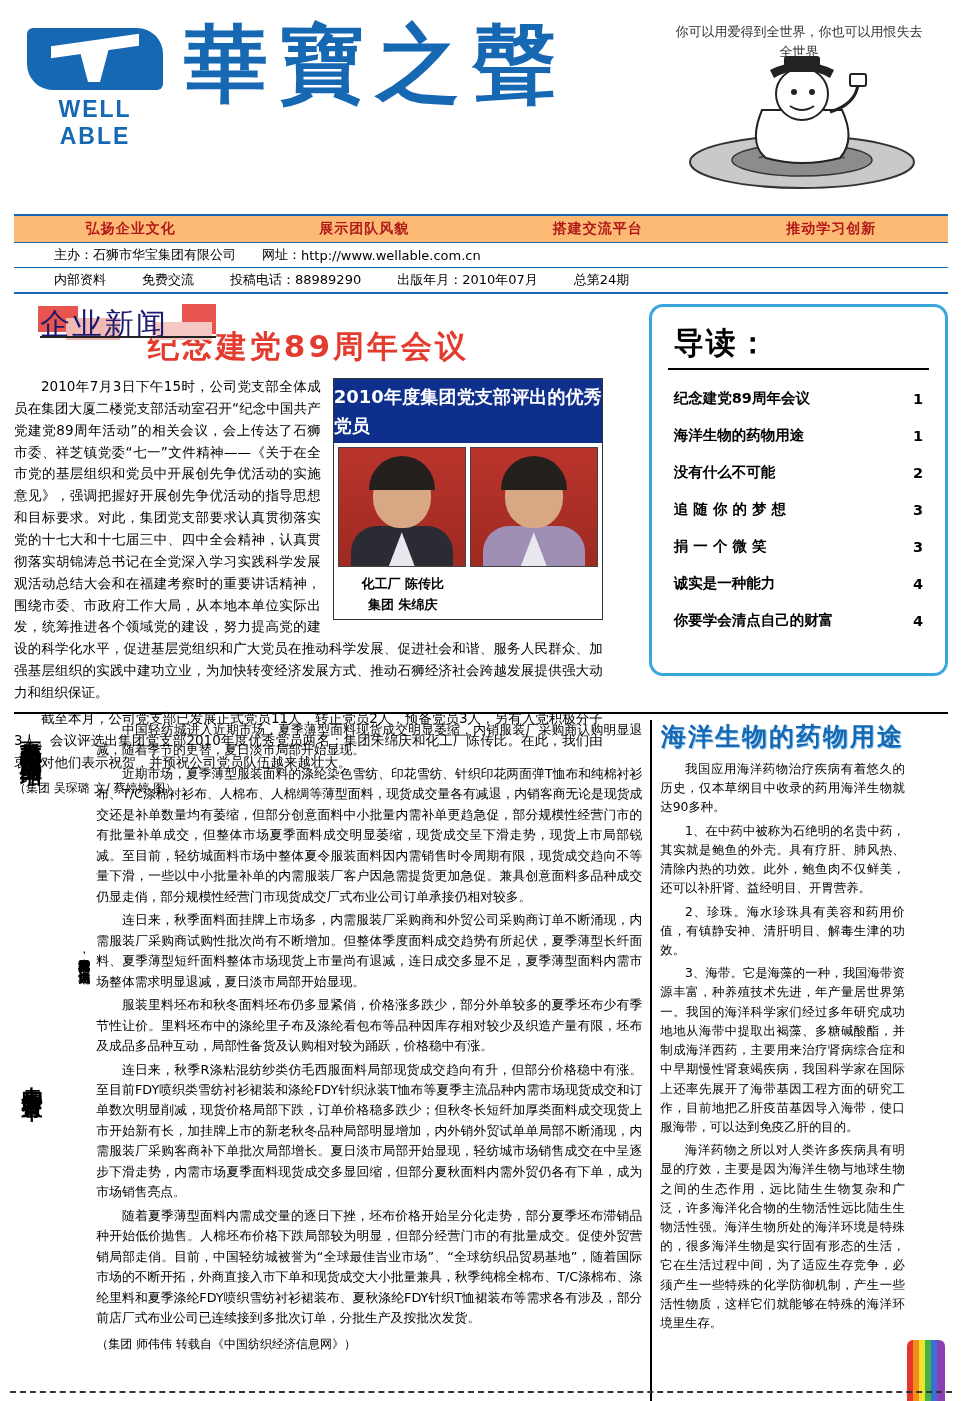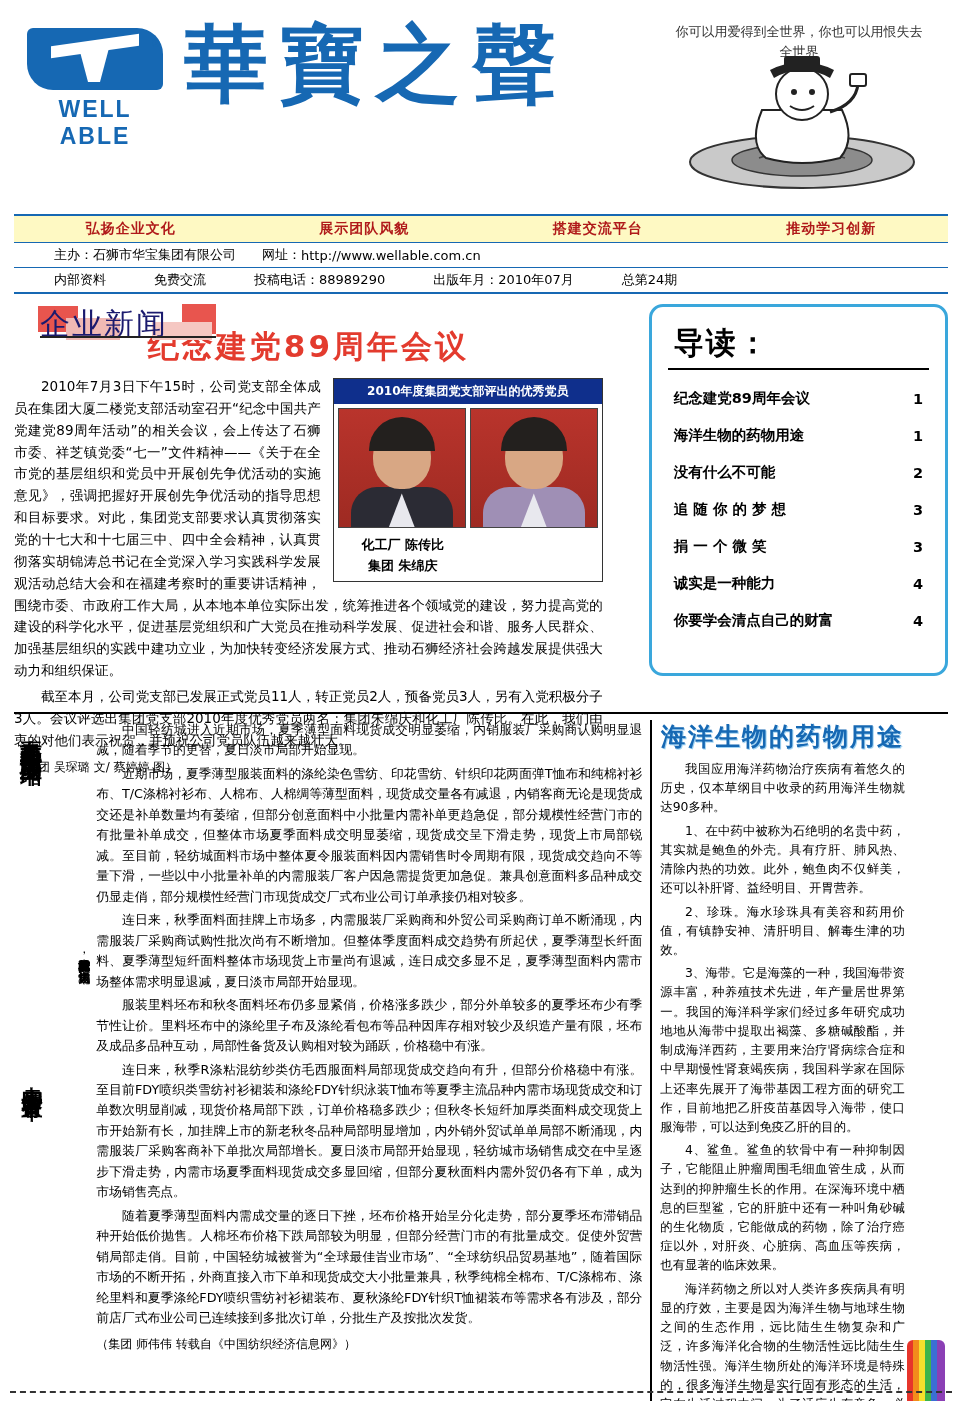--- a/index.html
+++ b/index.html
@@ -20,48 +20,48 @@
   .logo-mark:before{content:"";position:absolute;left:24px;top:12px;width:88px;height:12px;background:#fff;transform:skewY(-8deg);}
   .logo-mark:after{content:"";position:absolute;left:52px;top:20px;width:30px;height:34px;background:#fff;clip-path:polygon(0 0,100% 0,70% 100%,30% 100%);}
   .logo-reg{position:absolute;right:2px;top:10px;font-size:10px;color:#1668b3;}
   .logo-text{font-size:23px;font-weight:bold;color:#1668b3;letter-spacing:2px;margin-top:6px;font-family:"Liberation Sans",sans-serif;}
   .paper-title{position:absolute;left:170px;top:10px;font-size:84px;font-weight:bold;color:#1668b3;letter-spacing:12px;
      font-family:"DejaVu Sans","Liberation Sans",sans-serif;line-height:1.05;}
   .cartoon{position:absolute;right:4px;top:8px;width:290px;height:170px;}
   .cartoon .cap{position:absolute;left:20px;top:4px;width:250px;font-size:13px;color:#333;text-align:center;line-height:1.5;}
   .cartoon svg{position:absolute;left:0;top:32px;}
 
-  .slogan-bar{margin-top:4px;height:26px;background:#fef9c3;border-top:2px solid #1668b3;border-bottom:1px solid #1668b3;
+  .slogan-bar{margin-top:4px;height:26px;background:#fdba74;border-top:2px solid #1668b3;border-bottom:1px solid #1668b3;
      display:flex;align-items:center;justify-content:space-around;}
   .slogan-bar span{color:#b01a1a;font-size:14px;font-weight:bold;letter-spacing:1px;}
   .info-line{height:24px;display:flex;align-items:center;font-size:13px;border-bottom:1px solid #1668b3;padding-left:40px;}
   .info-line b{font-weight:normal;}
   .info-line .sp{display:inline-block;width:26px;}
-  .info-line2{height:24px;display:flex;align-items:center;font-size:13px;border-bottom:2px solid #1668b3;padding-left:40px;gap:48px;}
+  .info-line2{height:24px;display:flex;align-items:center;font-size:13px;border-bottom:2px solid #1668b3;padding-left:40px;gap:36px;}
 
   
   .top-area{display:flex;margin-top:10px;height:400px;}
   .top-left{width:610px;position:relative;}
   .top-right{width:310px;margin-left:16px;position:relative;padding-left:30px;}
 
   .news-tag{position:absolute;left:18px;top:-2px;width:190px;height:40px;}
   .news-tag .t1{position:absolute;left:6px;top:4px;width:40px;height:26px;background:#e8554e;}
   .news-tag .t2{position:absolute;left:34px;top:16px;width:54px;height:22px;background:#f0b9b4;}
   .news-tag .t3{position:absolute;left:150px;top:2px;width:34px;height:30px;background:#e8554e;}
   .news-tag .t4{position:absolute;left:120px;top:20px;width:60px;height:18px;background:#f5c7c2;}
   .news-tag .label{position:absolute;left:8px;top:2px;width:180px;font-size:30px;font-weight:normal;color:#1a1a6e;letter-spacing:2px;}
   .news-tag .underline{position:absolute;left:8px;top:34px;width:176px;height:0;border-top:2px solid #222;}
 
   .headline{margin:0;padding-top:22px;text-align:center;font-size:31px;font-weight:bold;color:#e33b2e;letter-spacing:3px;}
   .article{font-size:13.5px;line-height:1.62;text-align:justify;margin-top:8px;}
   .article p{margin:0 0 4px 0;text-indent:2em;}
   .sign{text-align:left;font-size:12px;color:#000;margin-top:6px;}
 
   .photo-box{float:right;width:268px;margin:2px 0 4px 12px;border:1px solid #333;background:#fff;}
-  .photo-cap{background:#0f2f8c;color:#fff;font-size:12px;font-weight:bold;text-align:center;padding:3px 0;}
+  .photo-cap{background:#0f2f8c;color:#fff;font-size:18px;font-weight:bold;padding:3px 0;}
   .photos{display:flex;gap:4px;padding:4px;}
   .photo{width:126px;height:118px;border:1px solid #444;position:relative;overflow:hidden;background:#c9cfd6;}
   .photo .bg{position:absolute;inset:0;background:linear-gradient(#b9342c,#9e2a22);}
   .photo .head{position:absolute;left:34px;top:14px;width:58px;height:66px;border-radius:50% 50% 46% 46%;background:#d8a784;}
   .photo .hair{position:absolute;left:30px;top:8px;width:66px;height:34px;border-radius:34px 34px 0 0;background:#23201e;}
   .photo .body{position:absolute;left:12px;bottom:0;width:102px;height:40px;border-radius:26px 26px 0 0;background:#2b2b34;}
   .photo.p2 .body{background:#9f8fb5;}
   .photo .collar{position:absolute;left:50px;bottom:0;width:26px;height:34px;background:#e8e8ee;clip-path:polygon(50% 0,100% 100%,0 100%);}
   .names{display:flex;padding:2px 4px 4px;flex-direction:column;}
   .names div{width:50%;text-align:center;font-size:13px;font-weight:bold;}
@@ -260,21 +260,20 @@
 
     <div class="divider-v"></div>
 
     <div class="col-right">
       <h2 class="ocean-title">海洋生物的药物用途</h2>
       <div class="txt">
         <p>我国应用海洋药物治疗疾病有着悠久的历史，仅本草纲目中收录的药用海洋生物就达90多种。</p>
         <p>1、在中药中被称为石绝明的名贵中药，其实就是鲍鱼的外壳。具有疗肝、肺风热、清除内热的功效。此外，鲍鱼肉不仅鲜美，还可以补肝肾、益经明目、开胃营养。</p>
         <p>2、珍珠。海水珍珠具有美容和药用价值，有镇静安神、清肝明目、解毒生津的功效。</p>
         <p>3、海带。它是海藻的一种，我国海带资源丰富，种养殖技术先进，年产量居世界第一。我国的海洋科学家们经过多年研究成功地地从海带中提取出褐藻、多糖碱酸酯，并制成海洋西药，主要用来治疗肾病综合症和中早期慢性肾衰竭疾病，我国科学家在国际上还率先展开了海带基因工程方面的研究工作，目前地把乙肝疫苗基因导入海带，使口服海带，可以达到免疫乙肝的目的。</p>
-        <p>4、鲨鱼。鲨鱼的软骨中有一种抑制因子，它能阻止肿瘤周围毛细血管生成，从而达到的抑肿瘤生长的作用。在深海环境中栖息的巨型鲨，它的肝脏中还有一种叫角砂碱的生化物质，它能做成的药物，除了治疗癌症以外，对肝炎、心脏病、高血压等疾病，也有显著的临床效果。</p>
         <p>海洋药物之所以对人类许多疾病具有明显的疗效，主要是因为海洋生物与地球生物之间的生态作用，远比陆生生物复杂和广泛，许多海洋化合物的生物活性远比陆生生物活性强。海洋生物所处的海洋环境是特殊的，很多海洋生物是实行固有形态的生活，它在生活过程中间，为了适应生存竞争，必须产生一些特殊的化学防御机制，产生一些活性物质，这样它们就能够在特殊的海洋环境里生存。</p>
 
       </div>
 
     </div>
 
     <div class="vert-right">
       <div class="vtitle-r">行业动态</div>
       <div class="ribbon"></div>
     </div>

